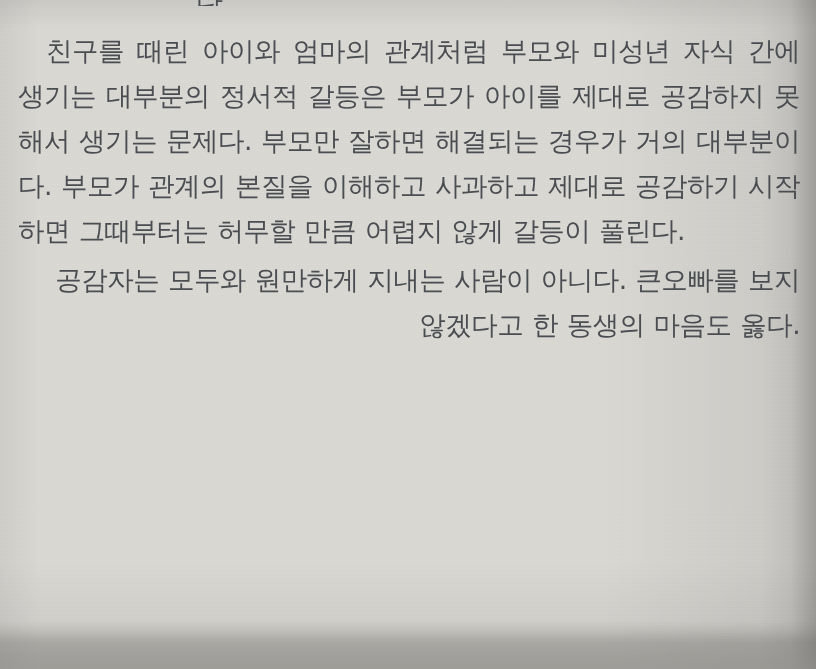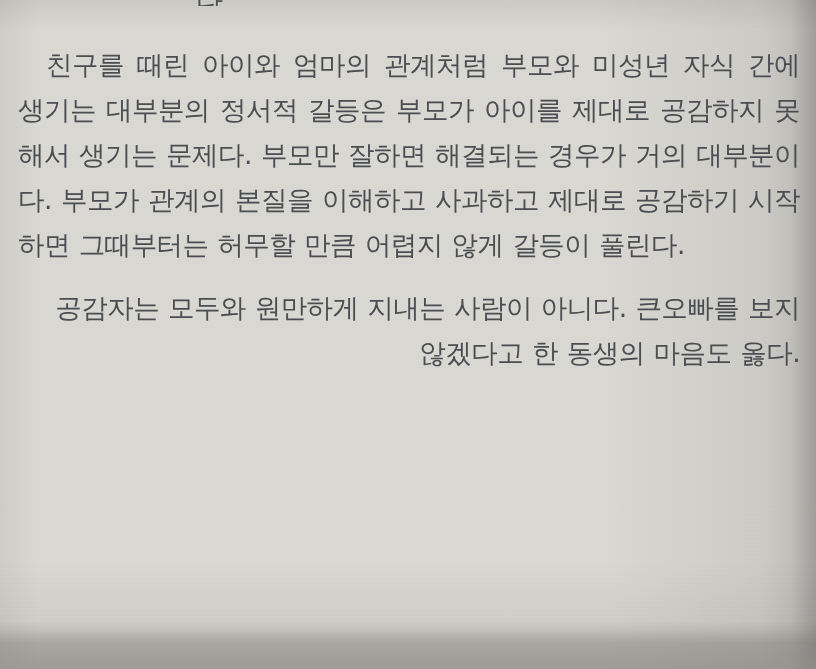--- a/index.html
+++ b/index.html
@@ -67,21 +67,21 @@
     width: 782px;
     color: #4a4d51;
     font-family: "DejaVu Sans", sans-serif;
     font-size: 26.5px;
     line-height: 45px;
     letter-spacing: -0.55px;
     word-spacing: 1px;
   }
 
   p.para {
-    margin: 18px 0 0 0;
+    margin: 4px 0 0 0;
     text-align: justify;
     text-justify: inter-character;
     text-indent: 28px;
     -webkit-hyphens: none;
     hyphens: none;
   }
   p.para:last-child {
     text-align: right;
   }
 

